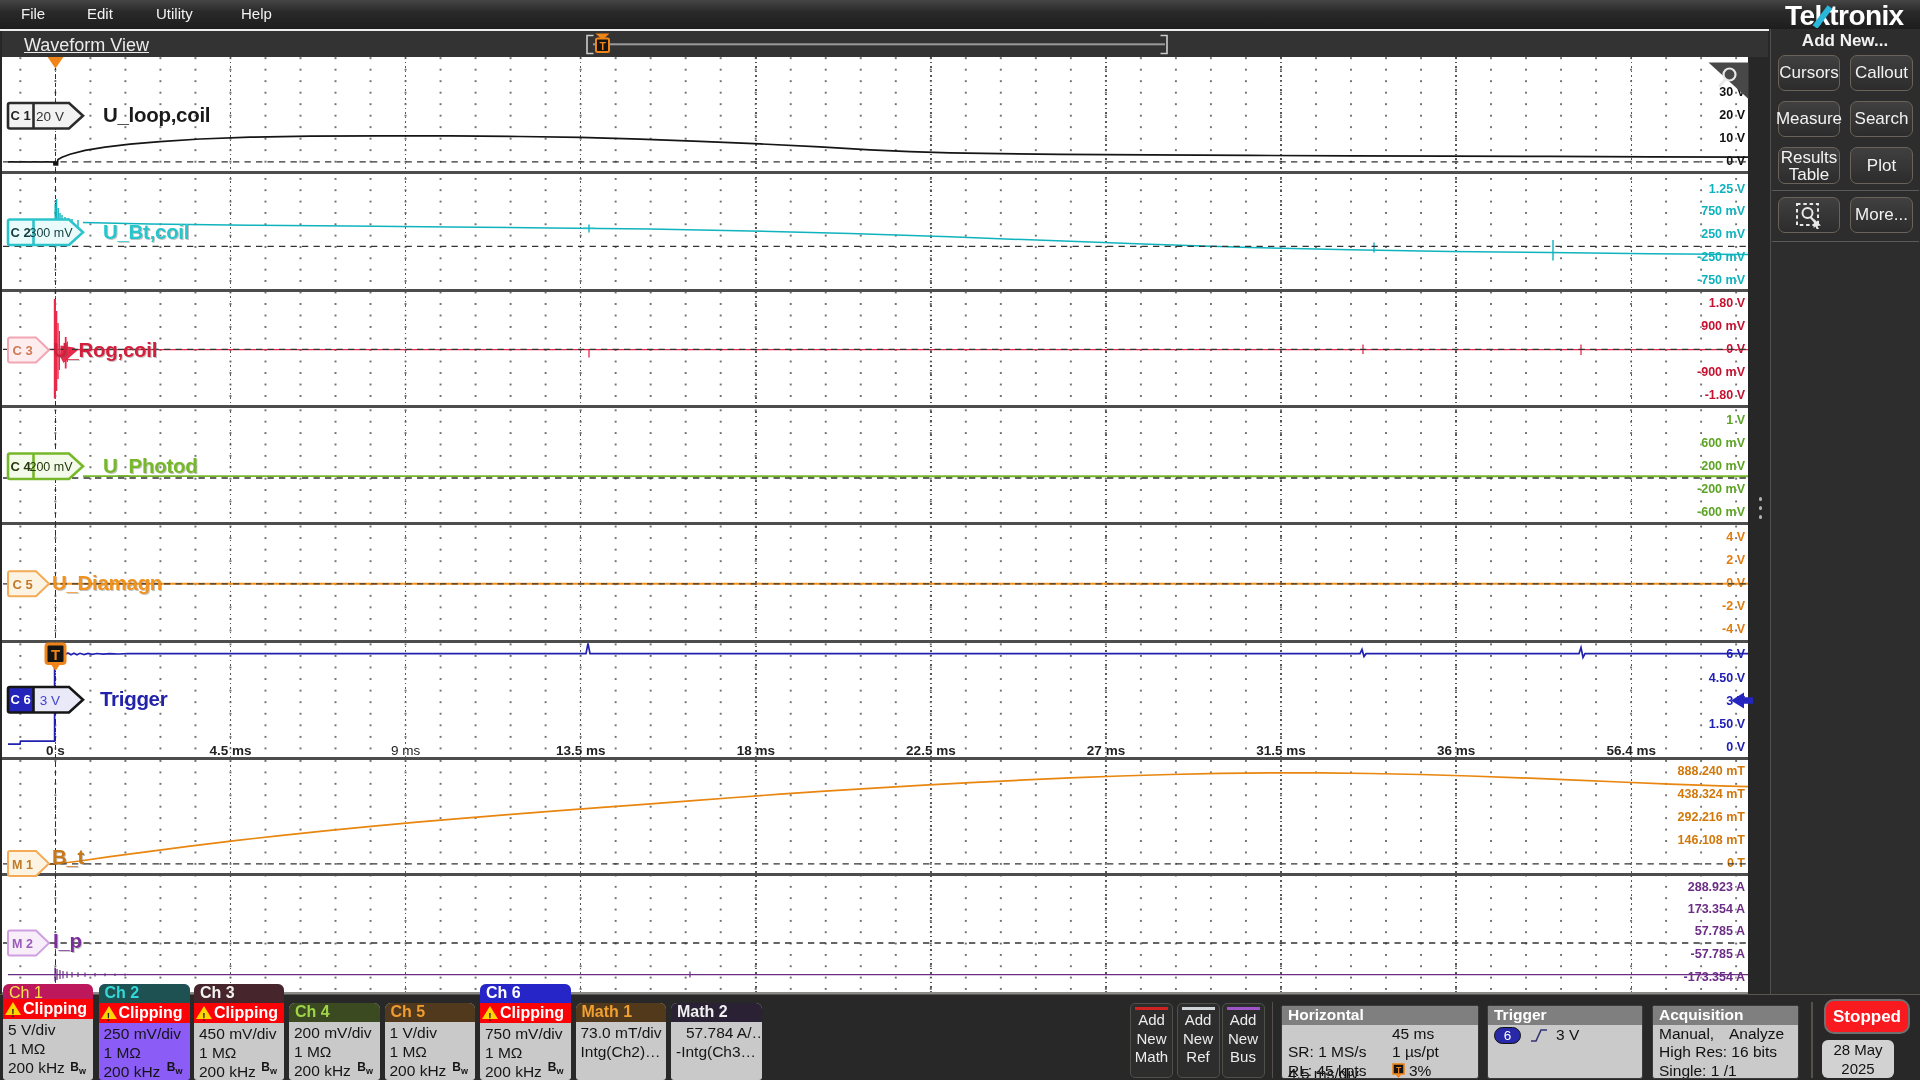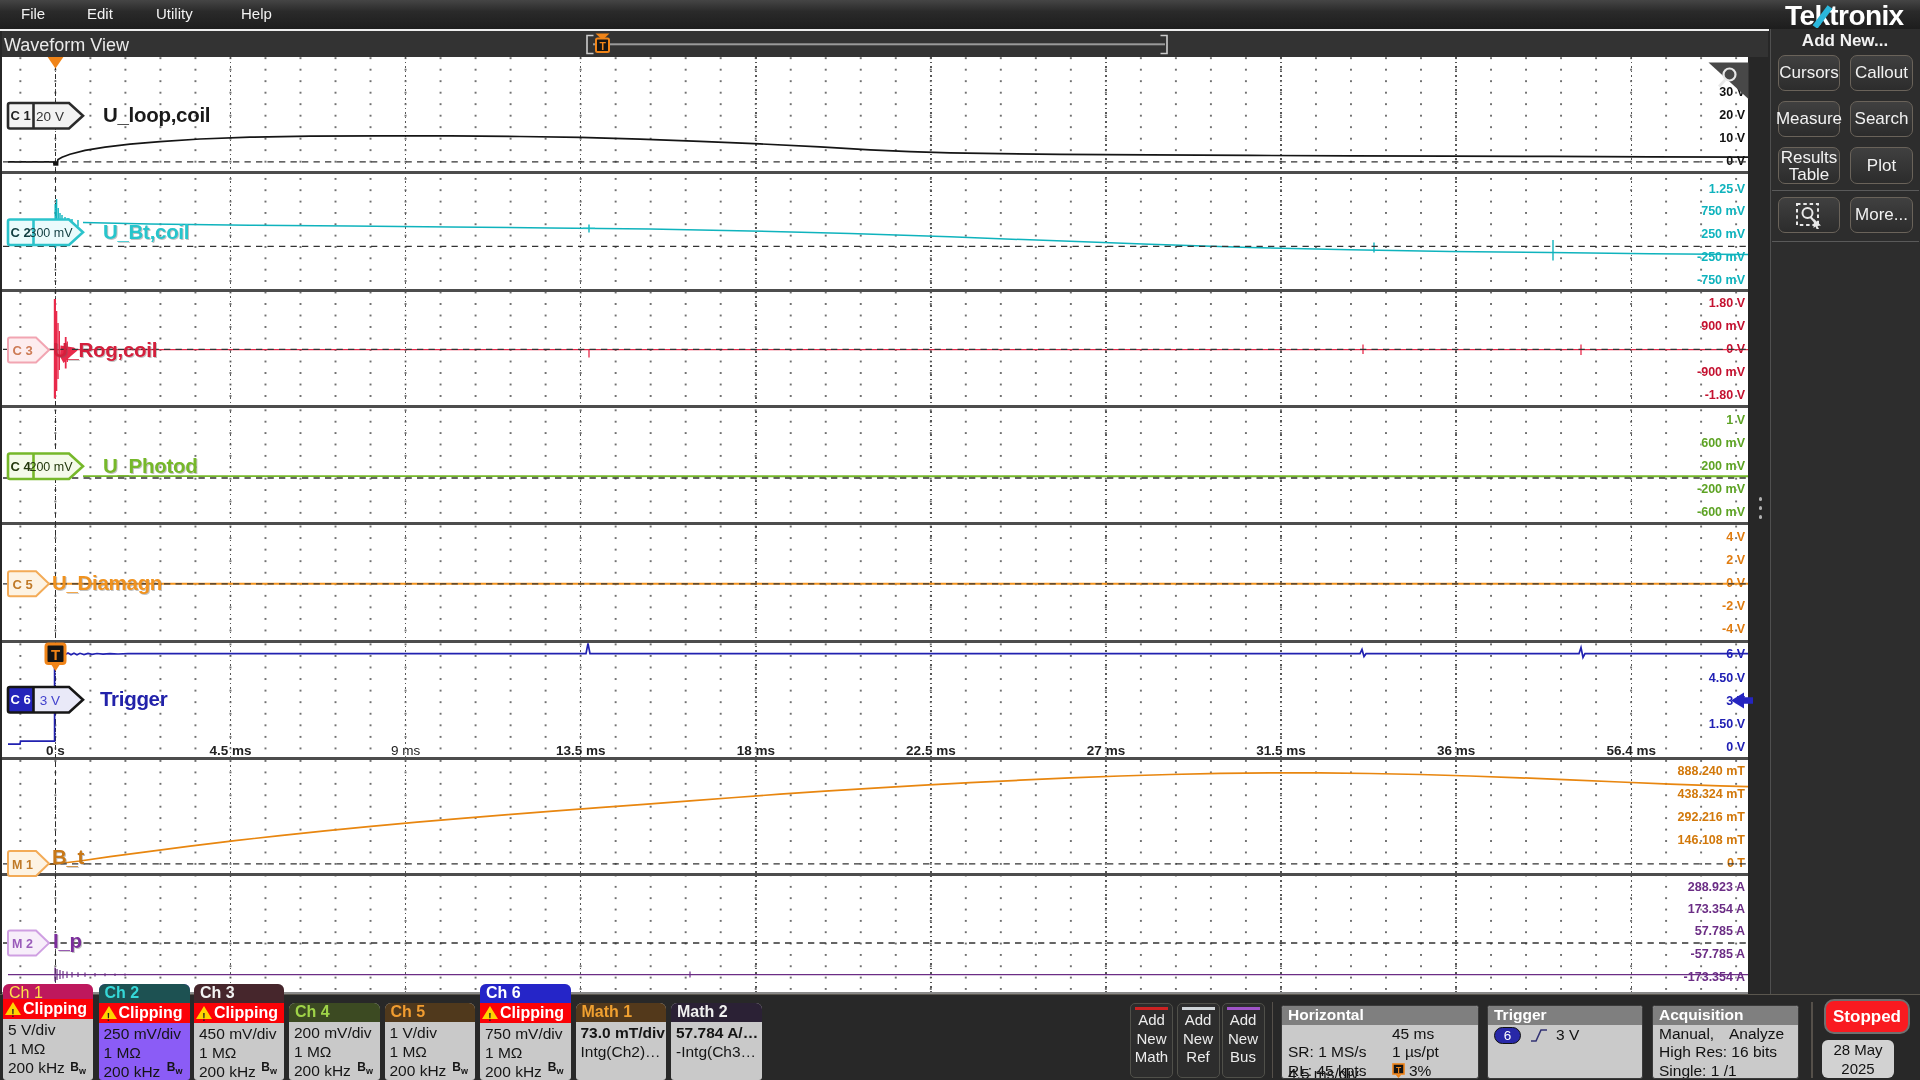--- a/index.html
+++ b/index.html
@@ -11,21 +11,21 @@
 <div class="abs" style="left:21px;top:5px;font-size:15px;color:#f2f2f2;">File</div>
 <div class="abs" style="left:87px;top:5px;font-size:15px;color:#f2f2f2;">Edit</div>
 <div class="abs" style="left:156px;top:5px;font-size:15px;color:#f2f2f2;">Utility</div>
 <div class="abs" style="left:241px;top:5px;font-size:15px;color:#f2f2f2;">Help</div>
 <div class="abs" style="left:1785px;top:0px;width:135px;height:29px;font-size:28px;font-weight:bold;color:#fff;letter-spacing:-0.6px;">Tektronix</div>
 <svg class="abs" style="left:1806px;top:2px;" width="30" height="26" viewBox="0 0 30 26">
     <line x1="9" y1="25" x2="24" y2="5" stroke="#2ab7dc" stroke-width="6"></line>
   </svg>
 <div class="abs" style="left:0;top:29px;width:1769px;height:2px;background:#ededed;"></div>
 <div class="abs" style="left:2px;top:31px;width:1766px;height:26px;background:#333333;"></div>
-<div class="abs" style="left:4px;top:35px;font-size:18px;color:#ebebeb;">Waveform View</div>
+<div class="abs" style="left:24px;top:35px;font-size:18px;color:#ebebeb;text-decoration:underline;">Waveform View</div>
 <div class="abs" style="left:2px;top:57px;width:1746px;height:936px;background:#ffffff;"></div>
 <div class="abs" style="left:2px;top:57.0px;width:1746px;height:115.5px;background-image:radial-gradient(circle, #565656 0.62px, transparent 1.02px);background-size:35.02px 11.5px;background-position:0.87px 6.95px;"></div>
 <div class="abs" style="left:2px;top:172.5px;width:1746px;height:118.0px;background-image:radial-gradient(circle, #565656 0.62px, transparent 1.02px);background-size:35.02px 11.35px;background-position:0.87px 0.23px;"></div>
 <div class="abs" style="left:2px;top:290.5px;width:1746px;height:116.0px;background-image:radial-gradient(circle, #565656 0.62px, transparent 1.02px);background-size:35.02px 11.5px;background-position:0.87px 7.25px;"></div>
 <div class="abs" style="left:2px;top:406.5px;width:1746px;height:117.0px;background-image:radial-gradient(circle, #565656 0.62px, transparent 1.02px);background-size:35.02px 11.4px;background-position:0.87px 9.00px;"></div>
 <div class="abs" style="left:2px;top:523.5px;width:1746px;height:118.0px;background-image:radial-gradient(circle, #565656 0.62px, transparent 1.02px);background-size:35.02px 11.55px;background-position:0.87px 8.32px;"></div>
 <div class="abs" style="left:2px;top:641.5px;width:1746px;height:117.0px;background-image:radial-gradient(circle, #565656 0.62px, transparent 1.02px);background-size:35.02px 11.57px;background-position:0.87px 8.16px;"></div>
 <div class="abs" style="left:2px;top:758.5px;width:1746px;height:116.0px;background-image:radial-gradient(circle, #565656 0.62px, transparent 1.02px);background-size:35.02px 11.45px;background-position:0.87px 7.68px;"></div>
 <div class="abs" style="left:2px;top:874.5px;width:1746px;height:118.0px;background-image:radial-gradient(circle, #565656 0.62px, transparent 1.02px);background-size:35.02px 11.35px;background-position:0.87px 6.18px;"></div>
 <div class="abs" style="left:54.6px;top:57px;width:1.6px;height:936px;background:repeating-linear-gradient(180deg,#565656 0,#565656 1.5px,transparent 1.5px,transparent 4.6px);"></div>
@@ -289,28 +289,28 @@
     <div style="padding:1px 0 0 5px;color:#151515;font-size:15.5px;line-height:19.2px;position:relative;">
       <div style="font-weight:normal;white-space:nowrap;">750 mV/div</div>
       <div style="font-weight:normal;white-space:nowrap;">1 MΩ</div>
       <div style="font-weight:normal;white-space:nowrap;">200 kHz</div>
     </div>
     <div style="position:absolute;right:7px;bottom:4px;font-size:12px;font-weight:bold;color:#151515;">B<span style="font-size:9px;vertical-align:-3px;">w</span></div>
   </div>
 <div class="abs" style="left:575.5px;top:1002.5px;width:90.5px;height:77.5px;border-radius:6px 6px 3px 3px;overflow:hidden;background:#c9c9c9;">
     <div style="height:19px;background:#53391b;color:#f0a030;font-size:16px;font-weight:bold;padding:0 0 0 6px;line-height:18px;">Math 1</div>
     <div style="padding:1px 0 0 5px;color:#151515;font-size:15.5px;line-height:19.2px;position:relative;">
-      <div style="font-weight:bold;white-space:nowrap;">73.0 mT/div</div>
+      <div style="font-weight:normal;white-space:nowrap;">73.0 mT/div</div>
       <div style="font-weight:normal;white-space:nowrap;">Intg(Ch2)…</div>
     </div>
   </div>
 <div class="abs" style="left:671px;top:1002.5px;width:90.5px;height:77.5px;border-radius:6px 6px 3px 3px;overflow:hidden;background:#c9c9c9;">
     <div style="height:19px;background:#2b2135;color:#efefef;font-size:16px;font-weight:bold;padding:0 0 0 6px;line-height:18px;">Math 2</div>
     <div style="padding:1px 0 0 5px;color:#151515;font-size:15.5px;line-height:19.2px;position:relative;">
-      <div style="font-weight:bold;white-space:nowrap;">57.784 A/…</div>
+      <div style="font-weight:normal;white-space:nowrap;margin-left:10px;">57.784 A/…</div>
       <div style="font-weight:normal;white-space:nowrap;">-Intg(Ch3…</div>
     </div>
   </div>
 <div class="abs" style="left:1130px;top:1003px;width:43px;height:75px;background:#2d2d2d;border:1px solid #50504a;border-radius:5px;text-align:center;">
     <div style="margin:3px 4px 1px;height:3px;background:#cc2222;"></div>
     <div style="font-size:15px;line-height:18.5px;color:#ececec;">Add<br>New<br>Math</div>
   </div>
 <div class="abs" style="left:1176.5px;top:1003px;width:43px;height:75px;background:#2d2d2d;border:1px solid #50504a;border-radius:5px;text-align:center;">
     <div style="margin:3px 4px 1px;height:3px;background:#cfd4d8;"></div>
     <div style="font-size:15px;line-height:18.5px;color:#ececec;">Add<br>New<br>Ref</div>

